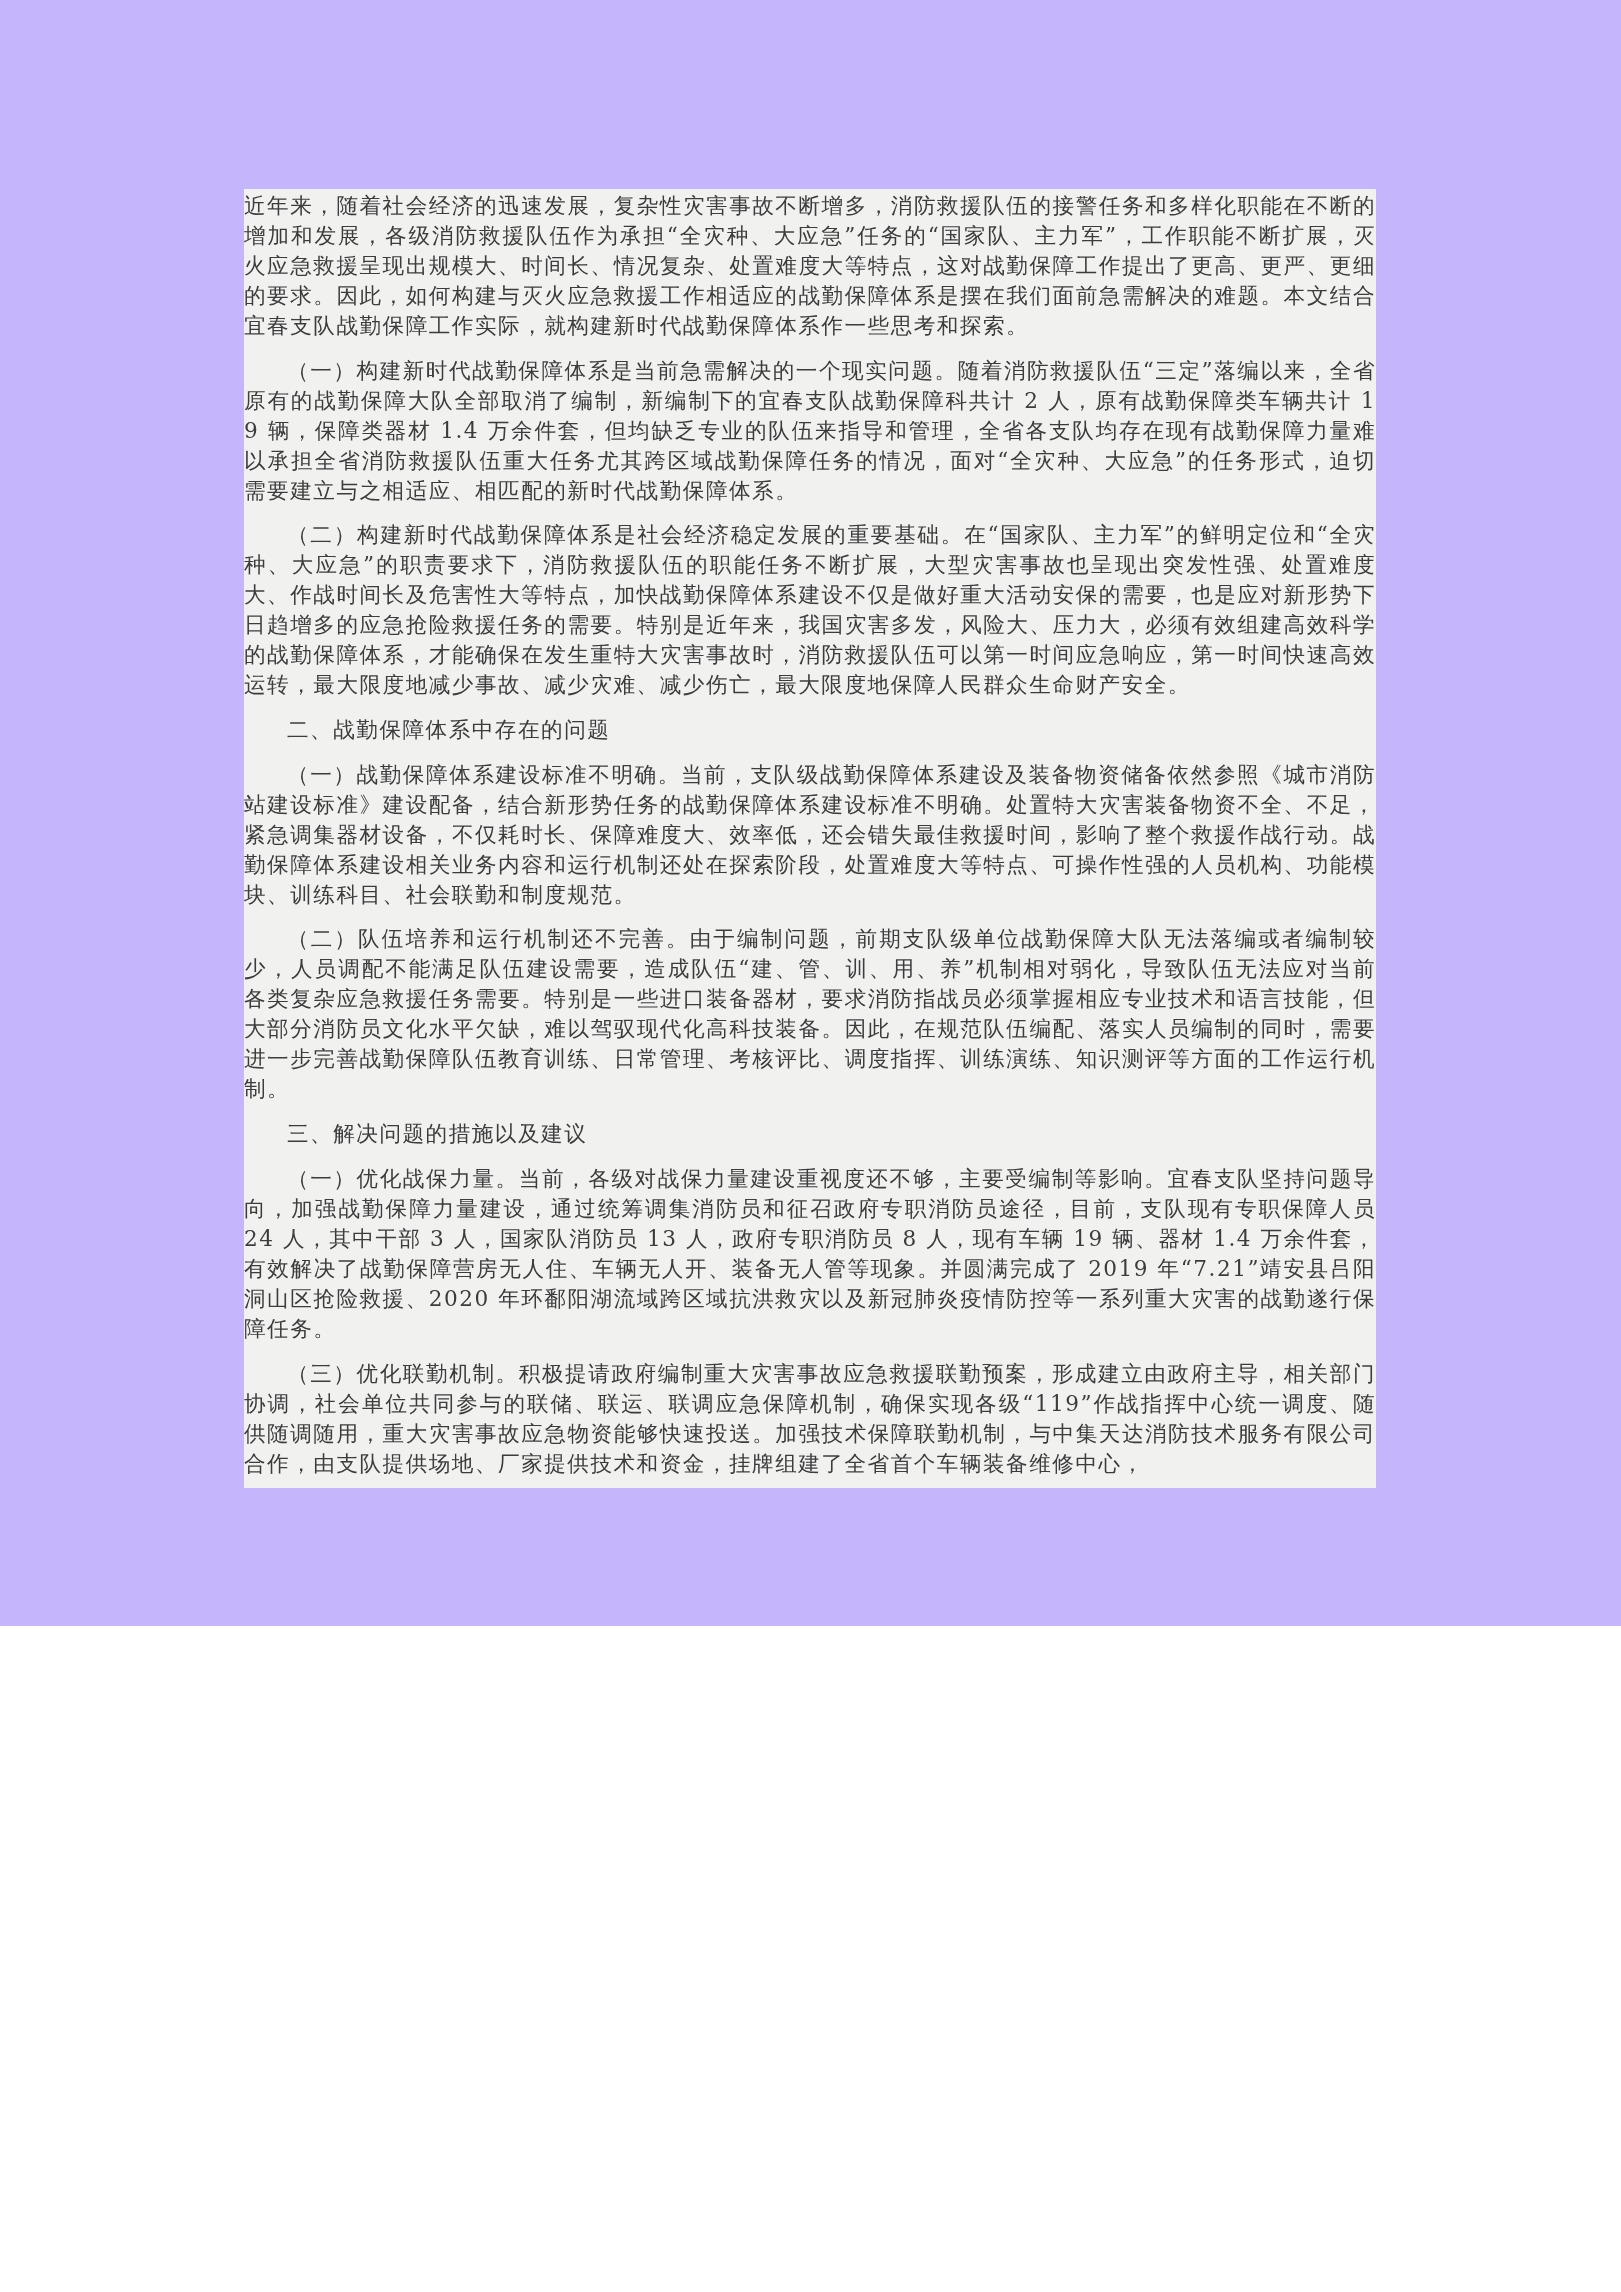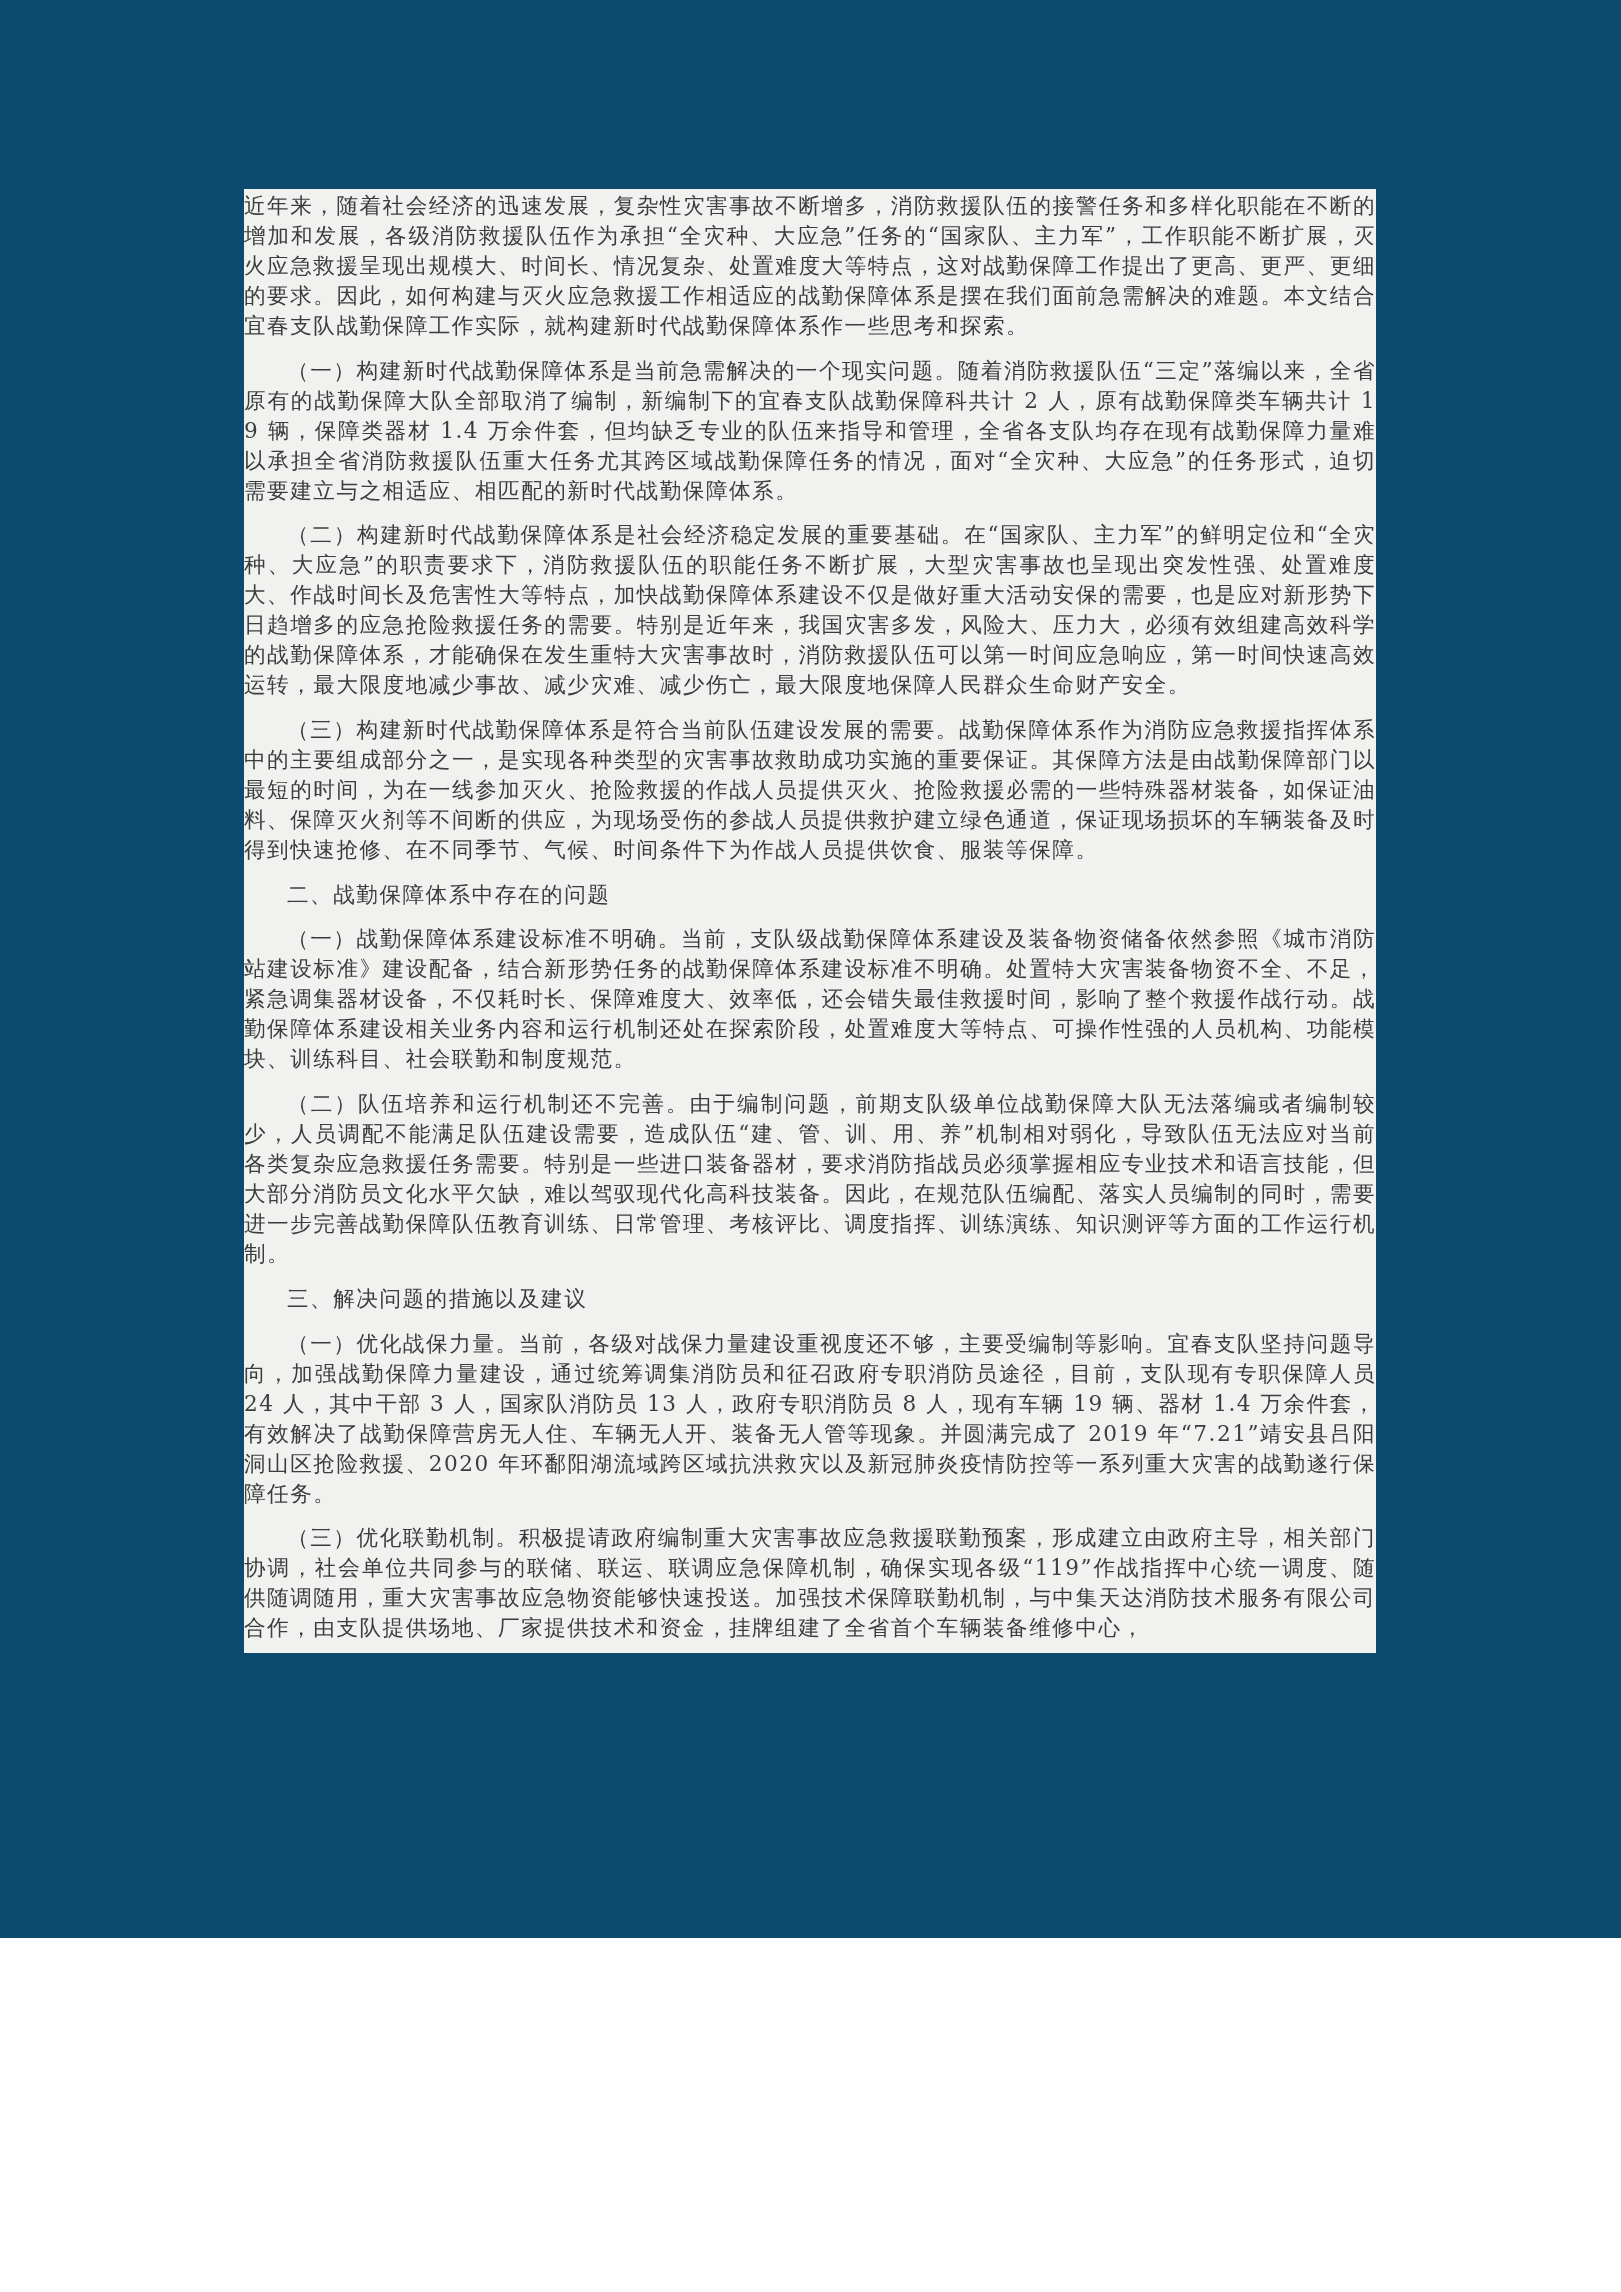--- a/index.html
+++ b/index.html
@@ -3,22 +3,22 @@
 <meta charset="utf-8">
 <style>
   html, body {
     margin: 0;
     padding: 0;
     background: #ffffff;
   }
   .page {
     position: relative;
     width: 1621px;
-    height: 1938px;
-    background: #0c4a6e;
+    height: 1626px;
+    background: #c4b5fd;
     overflow: hidden;
   }
   .text-block {
     position: absolute;
     left: 244px;
     top: 189px;
     width: 1132px;
     background: #f1f1f0;
     color: #3c3c3c;
     font-family: "DejaVu Serif", "Liberation Serif", serif;
@@ -48,21 +48,20 @@
   }
 </style>
 </head>
 <body>
 
 <div class="page">
   <div class="text-block">
     <p class="no-indent">近年来，随着社会经济的迅速发展，复杂性灾害事故不断增多，消防救援队伍的接警任务和多样化职能在不断的增加和发展，各级消防救援队伍作为承担“全灾种、大应急”任务的“国家队、主力军”，工作职能不断扩展，灭火应急救援呈现出规模大、时间长、情况复杂、处置难度大等特点，这对战勤保障工作提出了更高、更严、更细的要求。因此，如何构建与灭火应急救援工作相适应的战勤保障体系是摆在我们面前急需解决的难题。本文结合宜春支队战勤保障工作实际，就构建新时代战勤保障体系作一些思考和探索。</p>
     <p>（一）构建新时代战勤保障体系是当前急需解决的一个现实问题。随着消防救援队伍“三定”落编以来，全省原有的战勤保障大队全部取消了编制，新编制下的宜春支队战勤保障科共计 2 人，原有战勤保障类车辆共计 19 辆，保障类器材 1.4 万余件套，但均缺乏专业的队伍来指导和管理，全省各支队均存在现有战勤保障力量难以承担全省消防救援队伍重大任务尤其跨区域战勤保障任务的情况，面对“全灾种、大应急”的任务形式，迫切需要建立与之相适应、相匹配的新时代战勤保障体系。</p>
     <p>（二）构建新时代战勤保障体系是社会经济稳定发展的重要基础。在“国家队、主力军”的鲜明定位和“全灾种、大应急”的职责要求下，消防救援队伍的职能任务不断扩展，大型灾害事故也呈现出突发性强、处置难度大、作战时间长及危害性大等特点，加快战勤保障体系建设不仅是做好重大活动安保的需要，也是应对新形势下日趋增多的应急抢险救援任务的需要。特别是近年来，我国灾害多发，风险大、压力大，必须有效组建高效科学的战勤保障体系，才能确保在发生重特大灾害事故时，消防救援队伍可以第一时间应急响应，第一时间快速高效运转，最大限度地减少事故、减少灾难、减少伤亡，最大限度地保障人民群众生命财产安全。</p>
-    <p>（三）构建新时代战勤保障体系是符合当前队伍建设发展的需要。战勤保障体系作为消防应急救援指挥体系中的主要组成部分之一，是实现各种类型的灾害事故救助成功实施的重要保证。其保障方法是由战勤保障部门以最短的时间，为在一线参加灭火、抢险救援的作战人员提供灭火、抢险救援必需的一些特殊器材装备，如保证油料、保障灭火剂等不间断的供应，为现场受伤的参战人员提供救护建立绿色通道，保证现场损坏的车辆装备及时得到快速抢修、在不同季节、气候、时间条件下为作战人员提供饮食、服装等保障。</p>
     <p class="heading">二、战勤保障体系中存在的问题</p>
     <p>（一）战勤保障体系建设标准不明确。当前，支队级战勤保障体系建设及装备物资储备依然参照《城市消防站建设标准》建设配备，结合新形势任务的战勤保障体系建设标准不明确。处置特大灾害装备物资不全、不足，紧急调集器材设备，不仅耗时长、保障难度大、效率低，还会错失最佳救援时间，影响了整个救援作战行动。战勤保障体系建设相关业务内容和运行机制还处在探索阶段，处置难度大等特点、可操作性强的人员机构、功能模块、训练科目、社会联勤和制度规范。</p>
     <p>（二）队伍培养和运行机制还不完善。由于编制问题，前期支队级单位战勤保障大队无法落编或者编制较少，人员调配不能满足队伍建设需要，造成队伍“建、管、训、用、养”机制相对弱化，导致队伍无法应对当前各类复杂应急救援任务需要。特别是一些进口装备器材，要求消防指战员必须掌握相应专业技术和语言技能，但大部分消防员文化水平欠缺，难以驾驭现代化高科技装备。因此，在规范队伍编配、落实人员编制的同时，需要进一步完善战勤保障队伍教育训练、日常管理、考核评比、调度指挥、训练演练、知识测评等方面的工作运行机制。</p>
     <p class="heading">三、解决问题的措施以及建议</p>
     <p>（一）优化战保力量。当前，各级对战保力量建设重视度还不够，主要受编制等影响。宜春支队坚持问题导向，加强战勤保障力量建设，通过统筹调集消防员和征召政府专职消防员途径，目前，支队现有专职保障人员 24 人，其中干部 3 人，国家队消防员 13 人，政府专职消防员 8 人，现有车辆 19 辆、器材 1.4 万余件套，有效解决了战勤保障营房无人住、车辆无人开、装备无人管等现象。并圆满完成了 2019 年“7.21”靖安县吕阳洞山区抢险救援、2020 年环鄱阳湖流域跨区域抗洪救灾以及新冠肺炎疫情防控等一系列重大灾害的战勤遂行保障任务。</p>
     <p>（三）优化联勤机制。积极提请政府编制重大灾害事故应急救援联勤预案，形成建立由政府主导，相关部门协调，社会单位共同参与的联储、联运、联调应急保障机制，确保实现各级“119”作战指挥中心统一调度、随供随调随用，重大灾害事故应急物资能够快速投送。加强技术保障联勤机制，与中集天达消防技术服务有限公司合作，由支队提供场地、厂家提供技术和资金，挂牌组建了全省首个车辆装备维修中心，</p>
   </div>
 </div>
 
 

